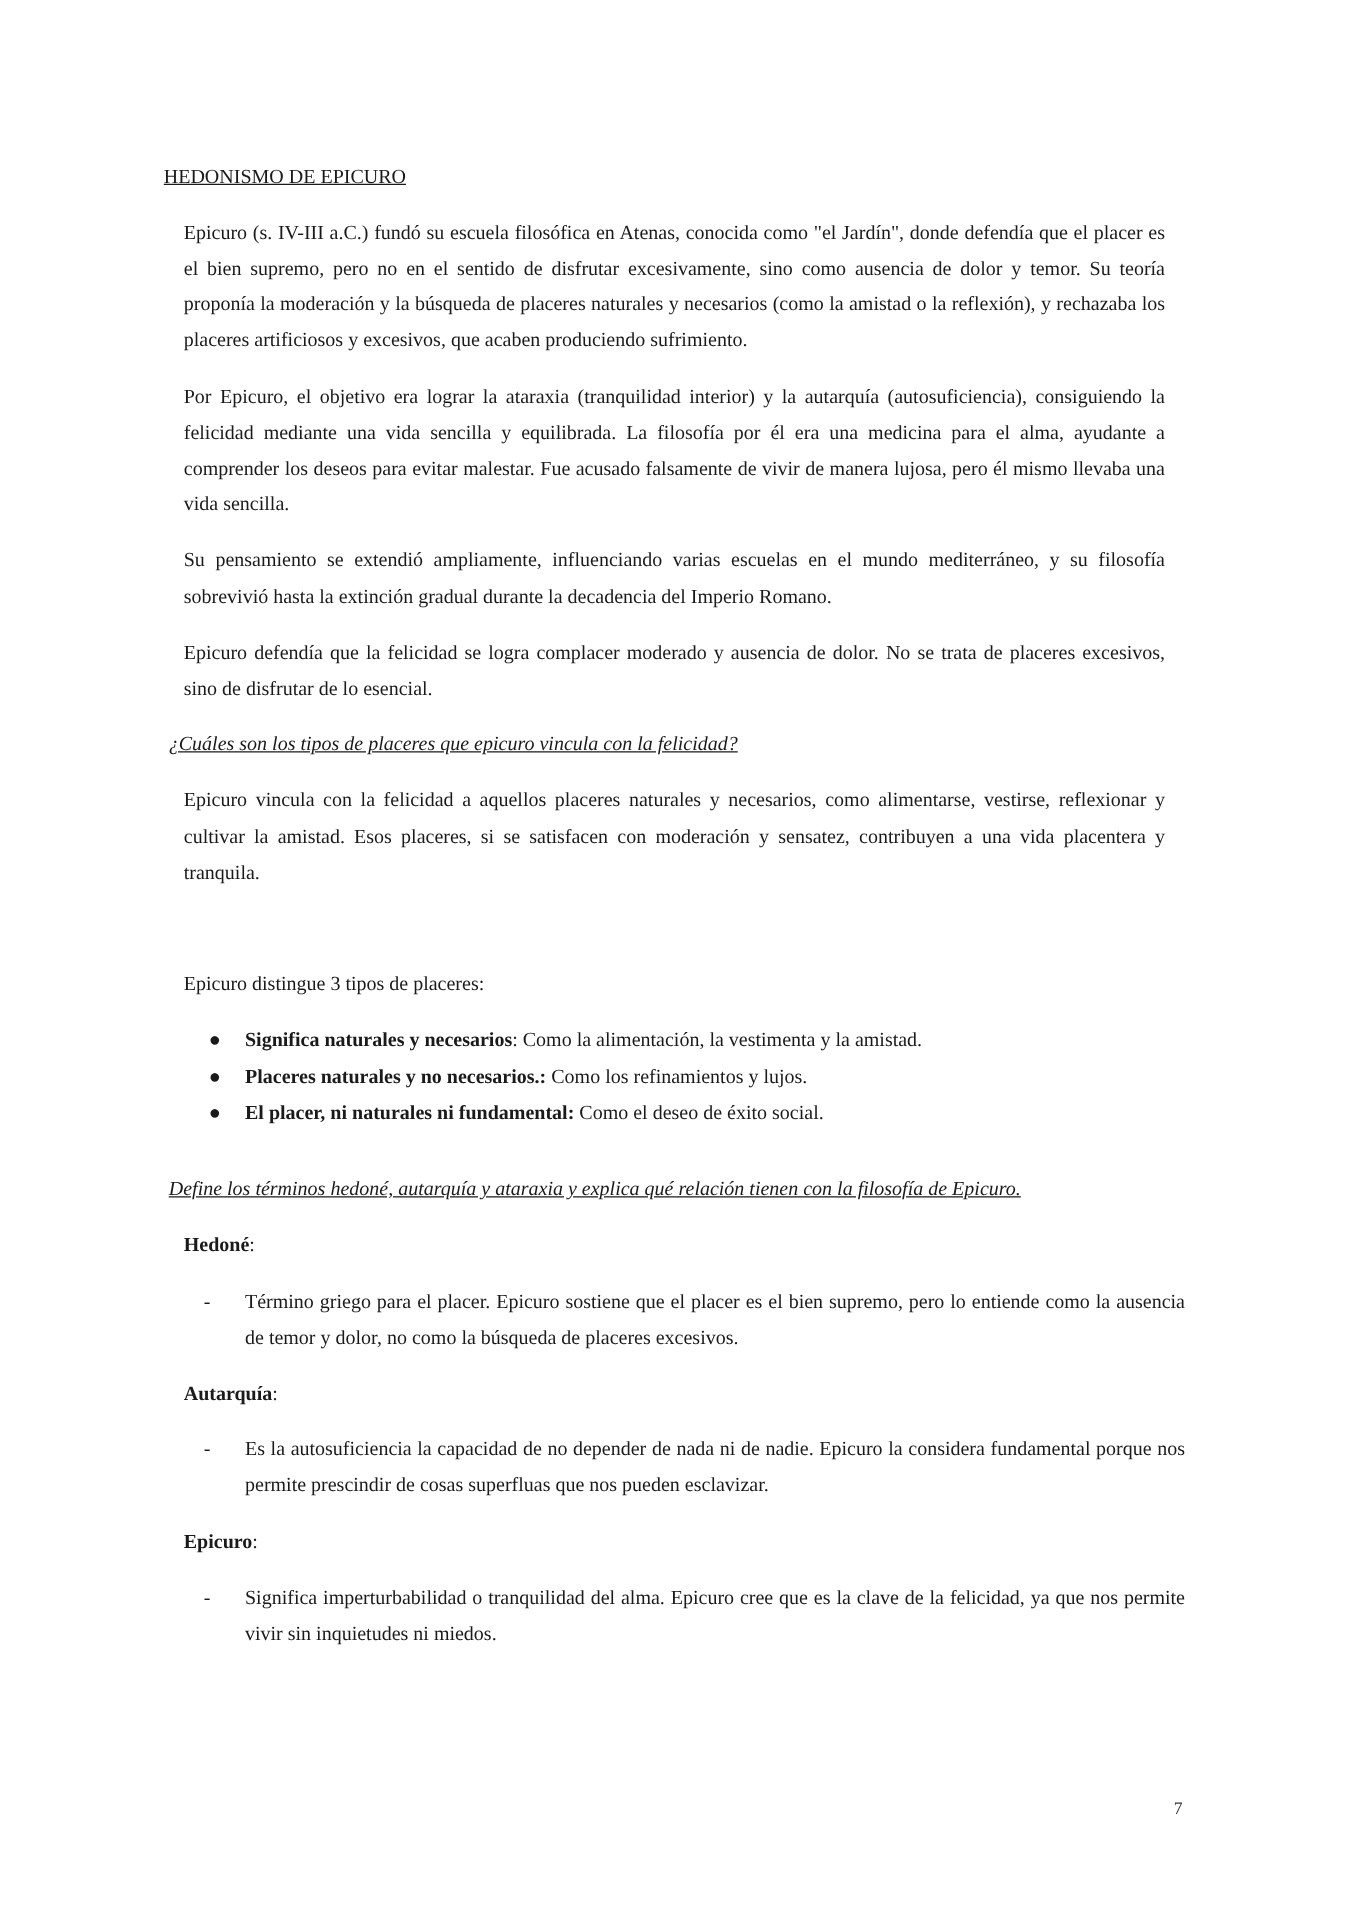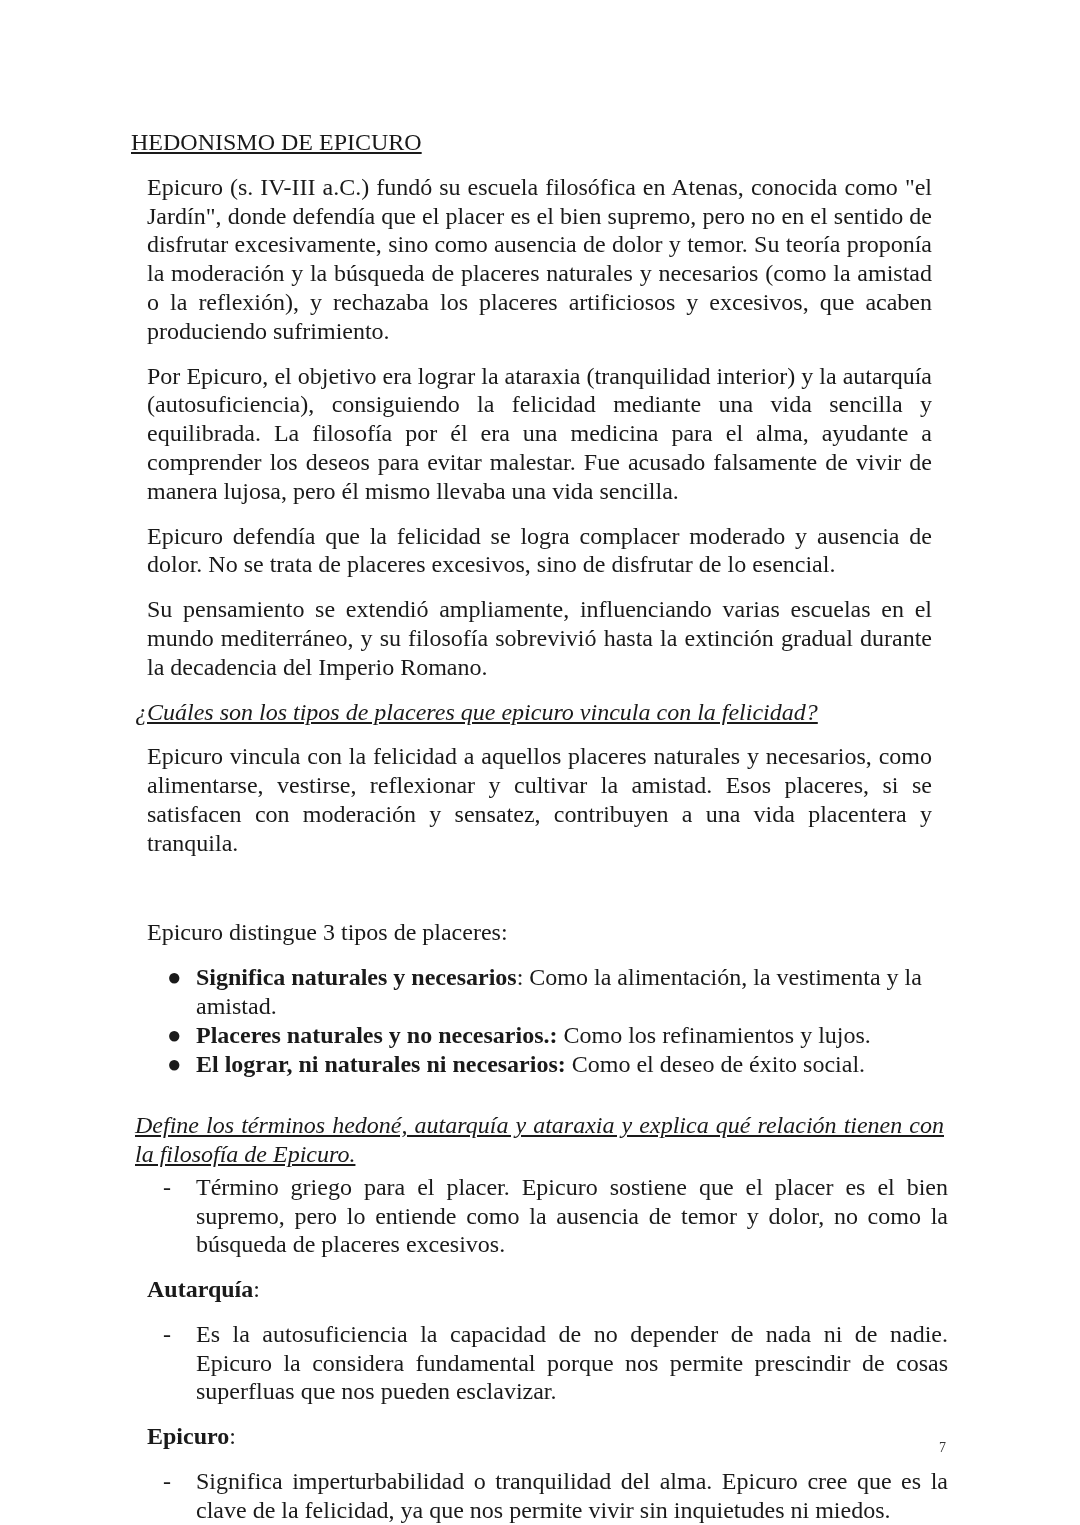--- a/index.html
+++ b/index.html
@@ -13,21 +13,21 @@
       position: relative;
       overflow: hidden;
       font-family: "Liberation Serif", "DejaVu Serif", serif;
       color: #1a1a1a;
     }
     .page {
       position: absolute;
       left: 131px;
       top: 128px;
       width: 817px;
-      font-size: 24px;
+      font-size: 16px;
       line-height: 28.8px;
     }
     .p { margin: 16px; text-align: justify; }
     .title { text-decoration: underline; margin: 0; }
     .question {
       font-style: italic;
       text-decoration: underline;
       margin: 4px;
       text-align: justify;
     }
@@ -68,48 +68,49 @@
     }
   </style>
 </head>
 <body>
 
 <div class="page">
   <p class="title">HEDONISMO DE EPICURO</p>
 
   <p class="p">Epicuro (s. IV-III a.C.) fundó su escuela filosófica en Atenas, conocida como "el Jardín", donde defendía que el placer es el bien supremo, pero no en el sentido de disfrutar excesivamente, sino como ausencia de dolor y temor. Su teoría proponía la moderación y la búsqueda de placeres naturales y necesarios (como la amistad o la reflexión), y rechazaba los placeres artificiosos y excesivos, que acaben produciendo sufrimiento.</p>
   <p class="p">Por Epicuro, el objetivo era lograr la ataraxia (tranquilidad interior) y la autarquía (autosuficiencia), consiguiendo la felicidad mediante una vida sencilla y equilibrada. La filosofía por él era una medicina para el alma, ayudante a comprender los deseos para evitar malestar. Fue acusado falsamente de vivir de manera lujosa, pero él mismo llevaba una vida sencilla.</p>
+  <p class="p">Su pensamiento se extendió ampliamente, influenciando varias escuelas en el mundo mediterráneo, y su filosofía sobrevivió hasta la extinción gradual durante la decadencia del Imperio Romano.</p>
   <p class="p">Epicuro defendía que la felicidad se logra complacer moderado y ausencia de dolor. No se trata de placeres excesivos, sino de disfrutar de lo esencial.</p>
-  <p class="p">Su pensamiento se extendió ampliamente, influenciando varias escuelas en el mundo mediterráneo, y su filosofía sobrevivió hasta la extinción gradual durante la decadencia del Imperio Romano.</p>
 
   <p class="question">¿Cuáles son los tipos de placeres que epicuro vincula con la felicidad?</p>
   <p class="p">Epicuro vincula con la felicidad a aquellos placeres naturales y necesarios, como alimentarse, vestirse, reflexionar y cultivar la amistad. Esos placeres, si se satisfacen con moderación y sensatez, contribuyen a una vida placentera y tranquila.</p>
 
   <div class="blank"></div>
 
   <p class="p">Epicuro distingue 3 tipos de placeres:</p>
   <ul class="bullets">
     <li>
       <span class="bullet">●</span>
       <b>Significa naturales y necesarios</b><span>: Como la alimentación, la vestimenta y la amistad.</span>
     </li>
     <li>
       <span class="bullet">●</span>
       <b>Placeres naturales y no necesarios.:</b><span> Como los refinamientos y lujos.</span>
     </li>
     <li>
       <span class="bullet">●</span>
-      <b>El lograr, ni naturales ni necesarios:</b><span> Como el deseo de éxito social.</span>
+      <b>El placer, ni naturales ni fundamental:</b><span> Como el deseo de éxito social.</span>
     </li>
   </ul>
 
   <div class="blank"></div>
 
   <p class="question">Define los términos hedoné, autarquía y ataraxia y explica qué relación tienen con la filosofía de Epicuro.</p>
 
+  <p class="p"><span class="term">Hedoné</span><span>:</span></p>
   <p class="def">
     <span class="dash">-</span>
     <span>Término griego para el placer. Epicuro sostiene que el placer es el bien supremo, pero lo entiende como la ausencia de temor y dolor, no como la búsqueda de placeres excesivos.</span>
   </p>
 
   <p class="p"><span class="term">Autarquía</span><span>:</span></p>
   <p class="def">
     <span class="dash">-</span>
     <span>Es la autosuficiencia la capacidad de no depender de nada ni de nadie. Epicuro la considera fundamental porque nos permite prescindir de cosas superfluas que nos pueden esclavizar.</span>
   </p>

